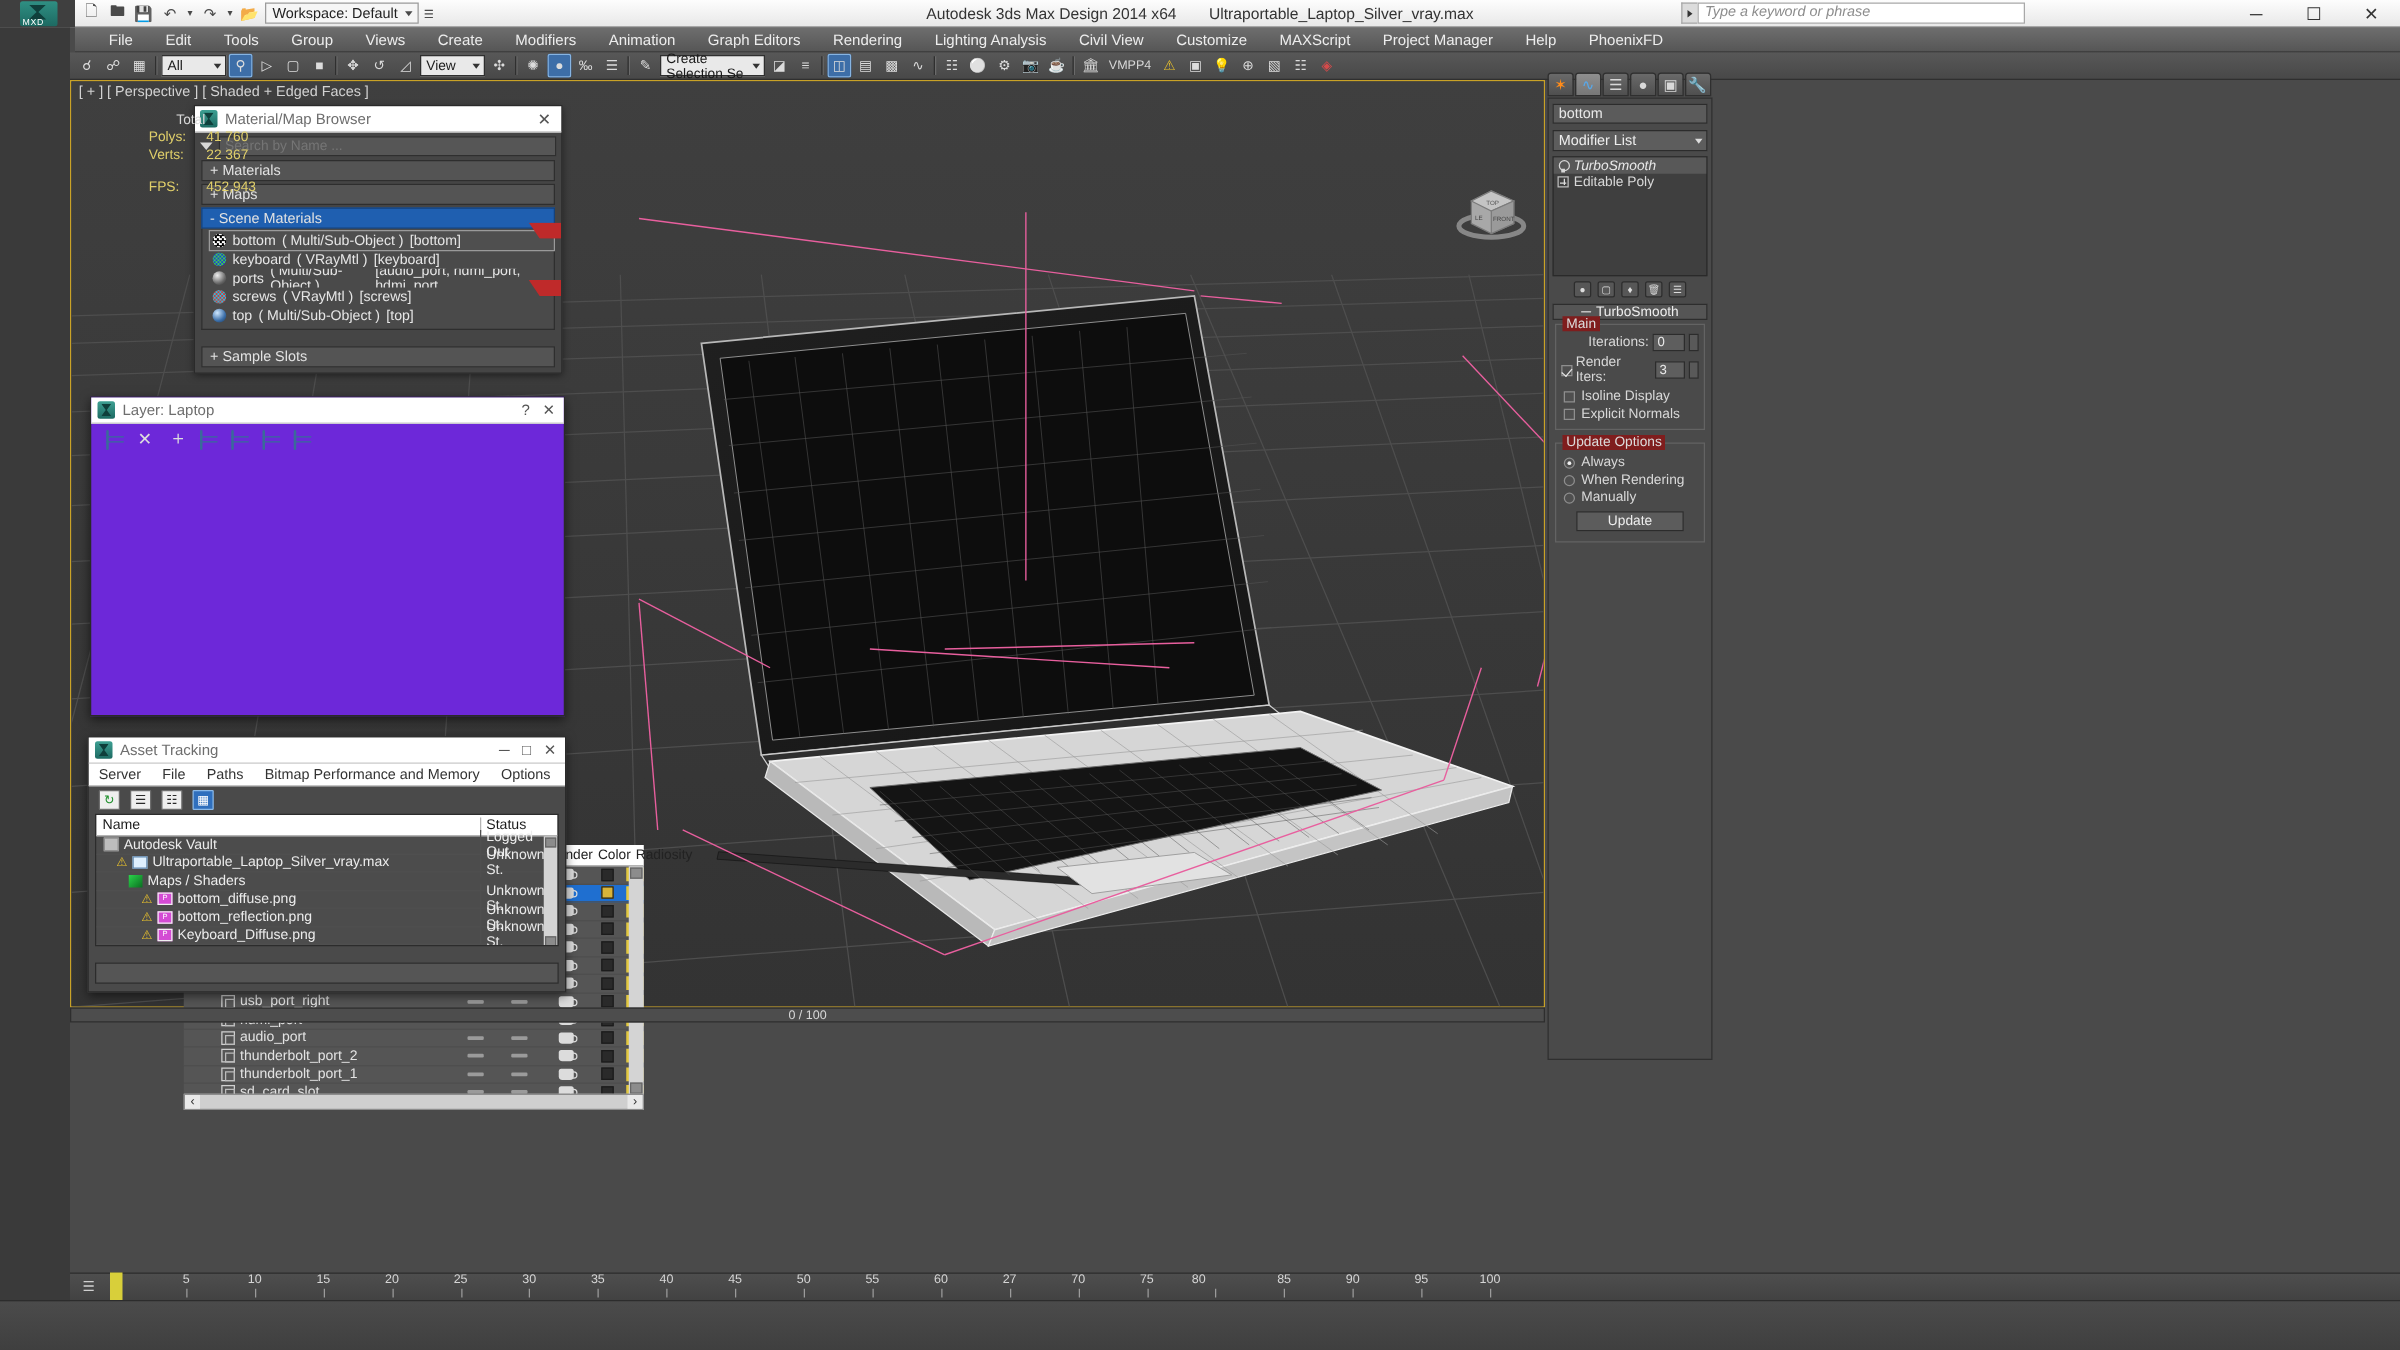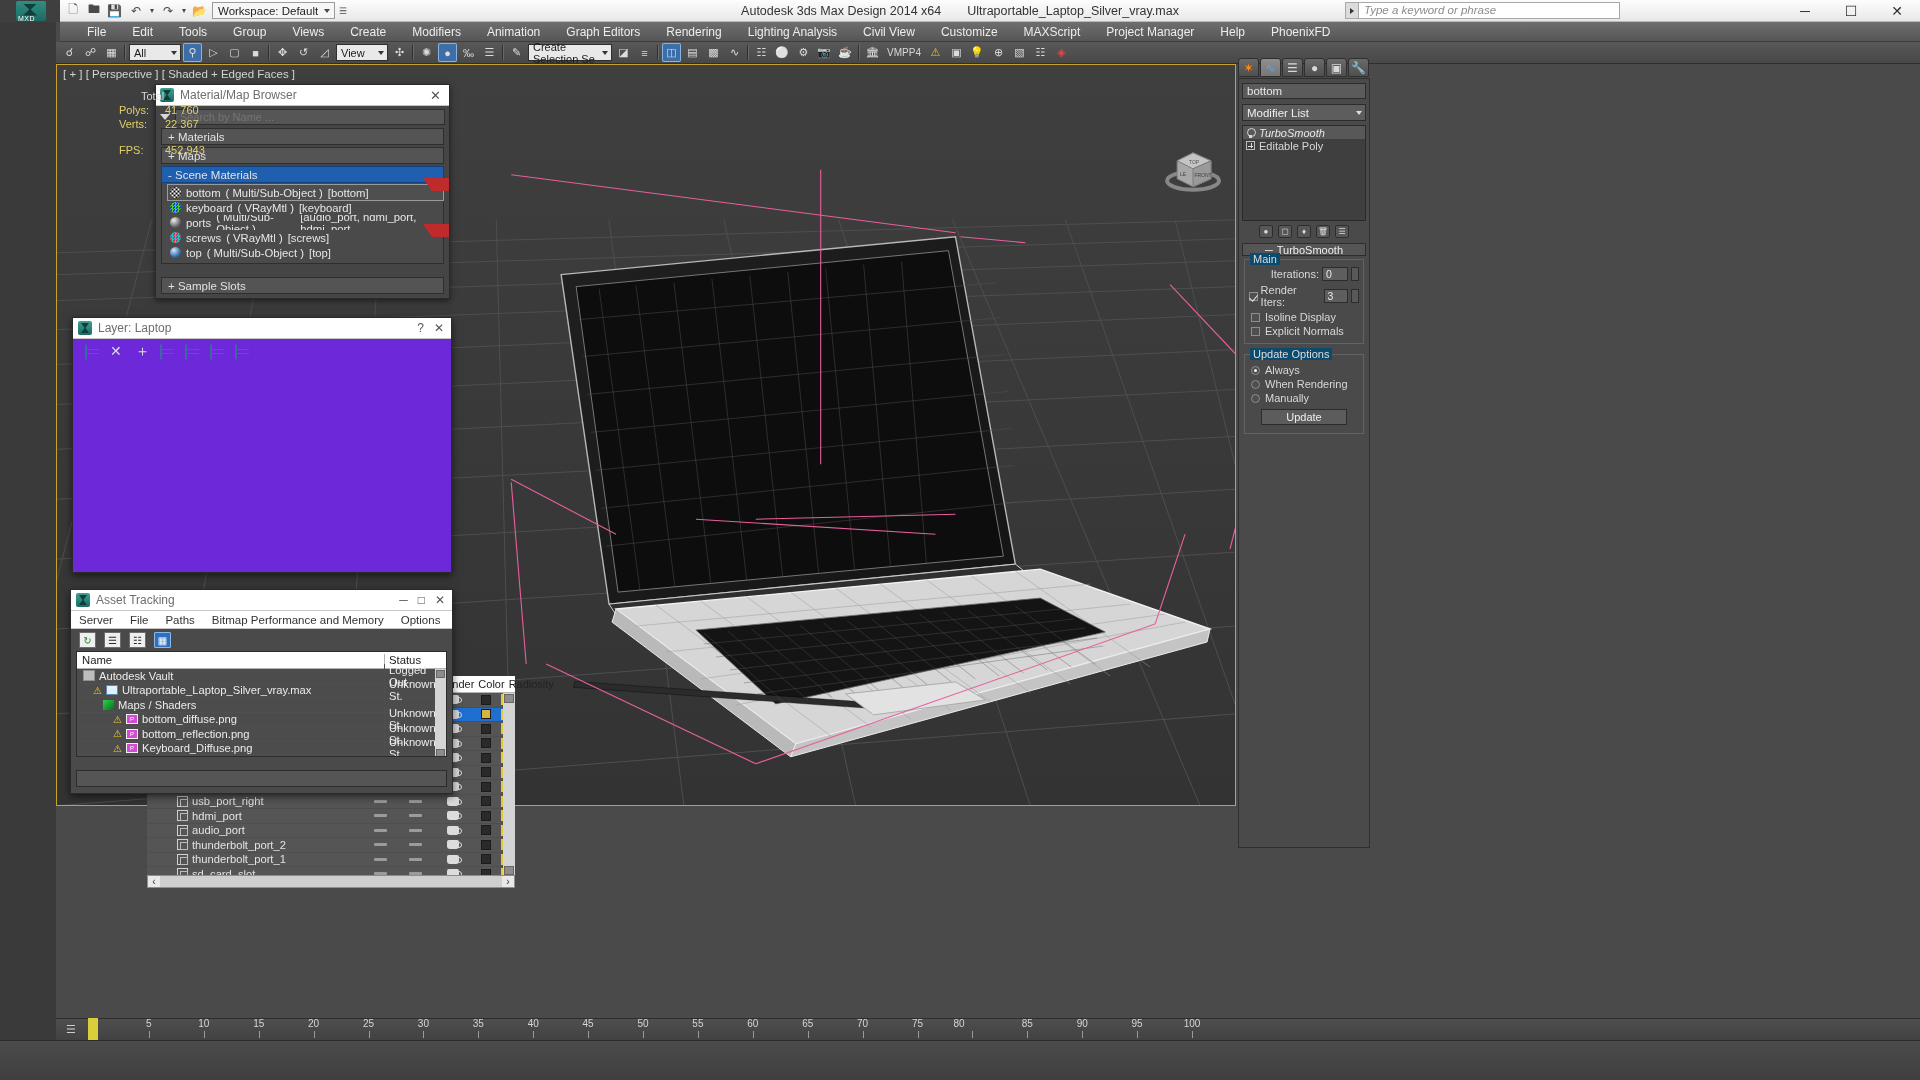--- a/index.html
+++ b/index.html
@@ -182,21 +182,21 @@
   .plusbox { width:9px; height:9px; border:1px solid #bdbdbd; position:relative; }
   .plusbox:before{content:"";position:absolute;left:1px;top:3.5px;width:5px;height:1px;background:#ddd;}
   .plusbox:after{content:"";position:absolute;left:3.5px;top:1px;width:1px;height:5px;background:#ddd;}
   .stackbtns { display:flex; gap:5px; justify-content:center; padding:4px 0 2px 0; }
   .sbtn { width:14px; height:13px; background:#575757; border:1px solid #2d2d2d; border-radius:2px;
      display:flex;align-items:center;justify-content:center;font-size:8px;color:#ddd;}
   .rollout { margin:3px 3px 0 3px; background:#4a4a4a; }
   .rhdr { height:13px; background:#555; border:1px solid #2d2d2d; font-size:11px; color:#eee;
      display:flex; align-items:center; justify-content:center; }
   .grp { margin:3px 2px 0 2px; border:1px solid #636363; padding:7px 4px 4px 4px; position:relative; }
-  .grp .gl { position:absolute; left:5px; top:-7px; background:#0c4a6e; padding:0 3px; font-size:11px; color:#dcdcdc;}
+  .grp .gl { position:absolute; left:5px; top:-7px; background:#7f1d1d; padding:0 3px; font-size:11px; color:#dcdcdc;}
   .fld { display:flex; align-items:center; justify-content:flex-end; gap:3px; margin-bottom:3px; font-size:11px; }
   .spin { width:26px; height:14px; background:#5e5e5e; border:1px solid #2c2c2c; color:#eaeaea;
      font-size:10.5px; display:flex; align-items:center; padding-left:3px; }
   .spinarr { width:8px; height:14px; background:#595959; border:1px solid #2c2c2c; }
   .cb { width:9px; height:9px; border:1px solid #8e8e8e; background:#4f4f4f; display:inline-block; position:relative;}
   .cb.on:after { content:""; position:absolute; left:1px; top:0px; width:4px; height:7px;
      border:solid #e6e6e6; border-width:0 1.5px 1.5px 0; transform:rotate(40deg); }
   .ck { display:flex; align-items:center; gap:5px; font-size:11px; margin:2px 0 2px 2px; }
   .rb { width:9px; height:9px; border-radius:50%; border:1px solid #8e8e8e; background:#4f4f4f; position:relative;}
   .rb.on:after{content:"";position:absolute;left:2px;top:2px;width:3px;height:3px;border-radius:50%;background:#f0f0f0;}
@@ -1045,20 +1045,23 @@
         </div>
         <div class="ck">
           <span class="rb"></span>
           <span>Manually</span>
         </div>
         <div class="upd">Update</div>
       </div>
     </div>
   </div>
 
+  <div class="tl-track">
+    <span>0 / 100</span>
+  </div>
 
   <div class="ruler">
     <div id="ticks">
         <div class="tlabel" style="left: 38px;">0</div>
         <div class="tick" style="left: 38px;"></div>
         <div class="tlabel" style="left: 92.9px;">5</div>
         <div class="tick" style="left: 92.9px;"></div>
         <div class="tlabel" style="left: 147.8px;">10</div>
         <div class="tick" style="left: 147.8px;"></div>
         <div class="tlabel" style="left: 202.7px;">15</div>
@@ -1074,21 +1077,21 @@
         <div class="tlabel" style="left: 477.2px;">40</div>
         <div class="tick" style="left: 477.2px;"></div>
         <div class="tlabel" style="left: 532.1px;">45</div>
         <div class="tick" style="left: 532.1px;"></div>
         <div class="tlabel" style="left: 587px;">50</div>
         <div class="tick" style="left: 587px;"></div>
         <div class="tlabel" style="left: 641.9px;">55</div>
         <div class="tick" style="left: 641.9px;"></div>
         <div class="tlabel" style="left: 696.8px;">60</div>
         <div class="tick" style="left: 696.8px;"></div>
-        <div class="tlabel" style="left: 751.7px;">65</div>
+        <div class="tlabel" style="left: 751.7px;">27</div>
         <div class="tick" style="left: 751.7px;"></div>
         <div class="tlabel" style="left: 806.6px;">70</div>
         <div class="tick" style="left: 806.6px;"></div>
         <div class="tlabel" style="left: 861.5px;">75</div>
         <div class="tick" style="left: 861.5px;"></div>
         <div class="tlabel" style="left: 903px;">80</div>
         <div class="tick" style="left: 916.4px;"></div>
         <div class="tlabel" style="left: 971.3px;">85</div>
         <div class="tick" style="left: 971.3px;"></div>
         <div class="tlabel" style="left: 1026.2px;">90</div>

